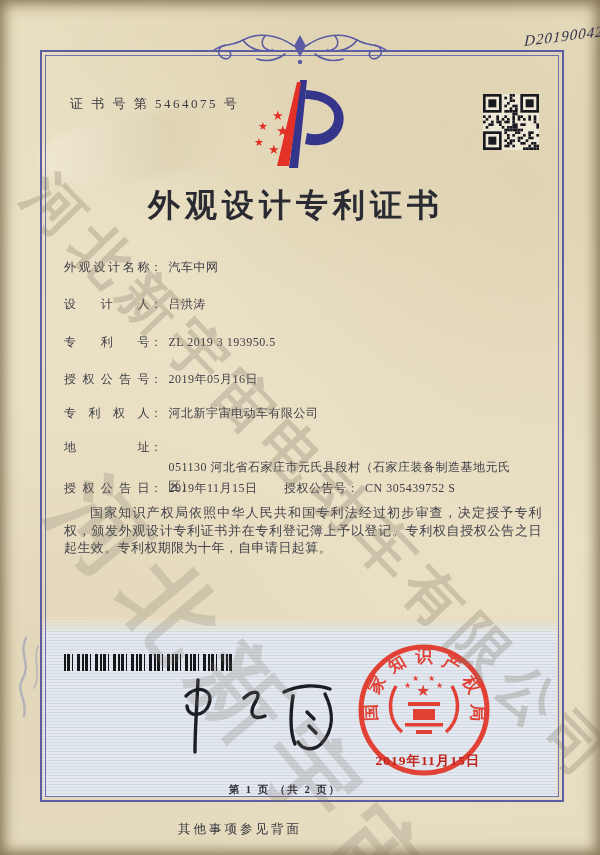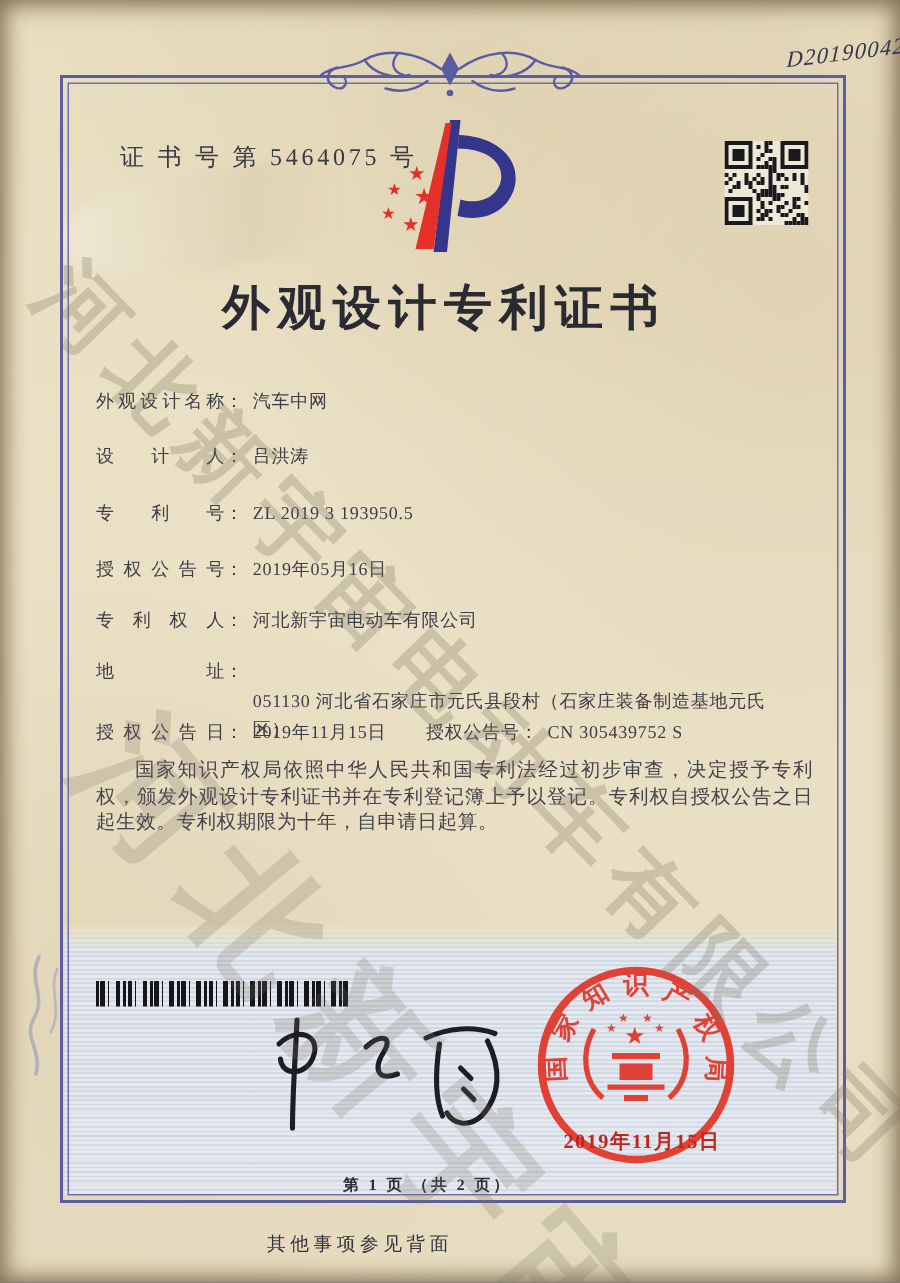--- a/index.html
+++ b/index.html
@@ -35,21 +35,21 @@
   #stripe-zone::before{
     content:""; position:absolute; left:0; top:-1px; width:100%; height:18px;
     background:linear-gradient(180deg, #e8debf, rgba(232,222,191,0));
   }
   .abs{position:absolute;}
   #annotation{
     left:524px; top:28px; z-index:9; color:#33334a; font-style:italic;
     font-size:15px; transform:rotate(-7deg) skewX(-10deg); letter-spacing:1px;
   }
   #cert-no{
-    left:80px; top:95px; z-index:3; color:#3a3a42; font-size:16px; letter-spacing:2.5px;
+    left:70px; top:95px; z-index:3; color:#3a3a42; font-size:13px; letter-spacing:2.5px;
   }
   #title{
     left:0; top:184px; width:592px; text-align:center; z-index:3;
     font-size:32px; font-weight:bold; color:var(--ink); letter-spacing:5px;
   }
   .row{position:absolute; left:64px; z-index:3; display:flex; color:var(--field);
        font-size:12px; letter-spacing:.5px; line-height:19px;}
   .flabel{display:inline-block; width:86px; text-align:justify; text-align-last:justify;}
   .fcolon{display:inline-block; margin-right:6px;}
   .fvalue{display:inline-block;}

